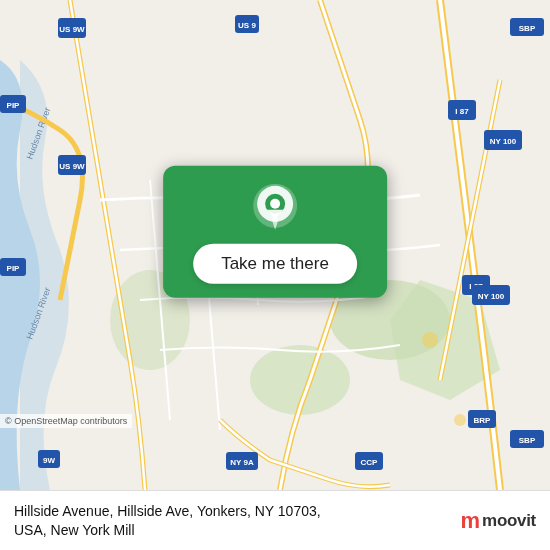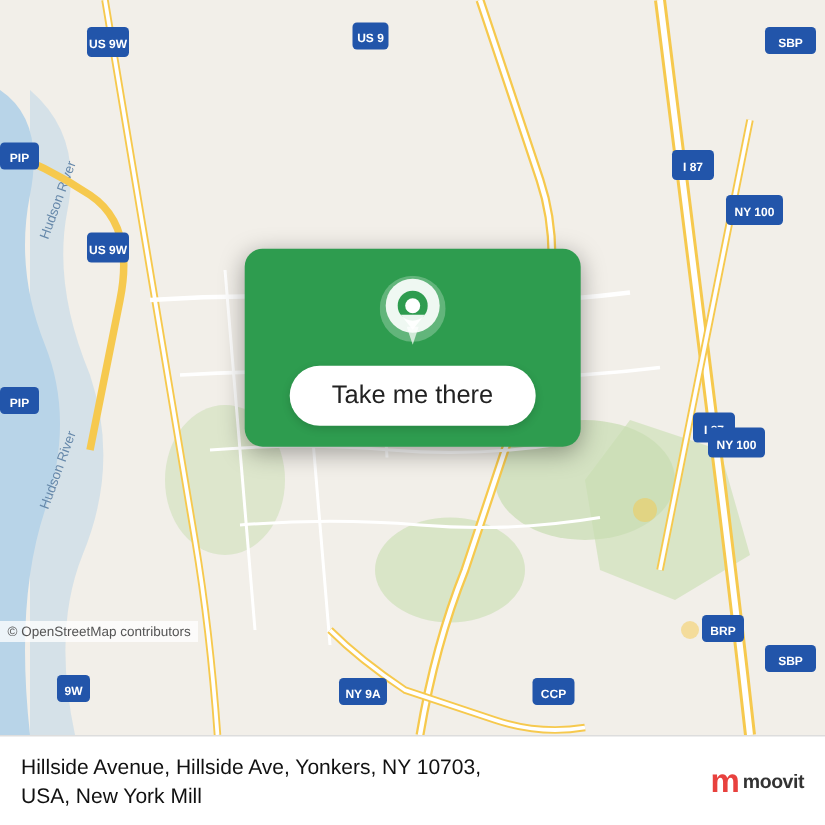--- a/index.html
+++ b/index.html
@@ -96,21 +96,21 @@
       margin-left: 10px;
     }
 
     #moovit-m {
       font-size: 22px;
       font-weight: bold;
       color: #e8413e;
     }
 
     #moovit-text {
-      font-size: 13px;
+      font-size: 17px;
       font-weight: bold;
       color: #333;
       letter-spacing: -0.3px;
     }
 
     
     #osm-attr {
       position: absolute;
       bottom: 62px;
       left: 0;

